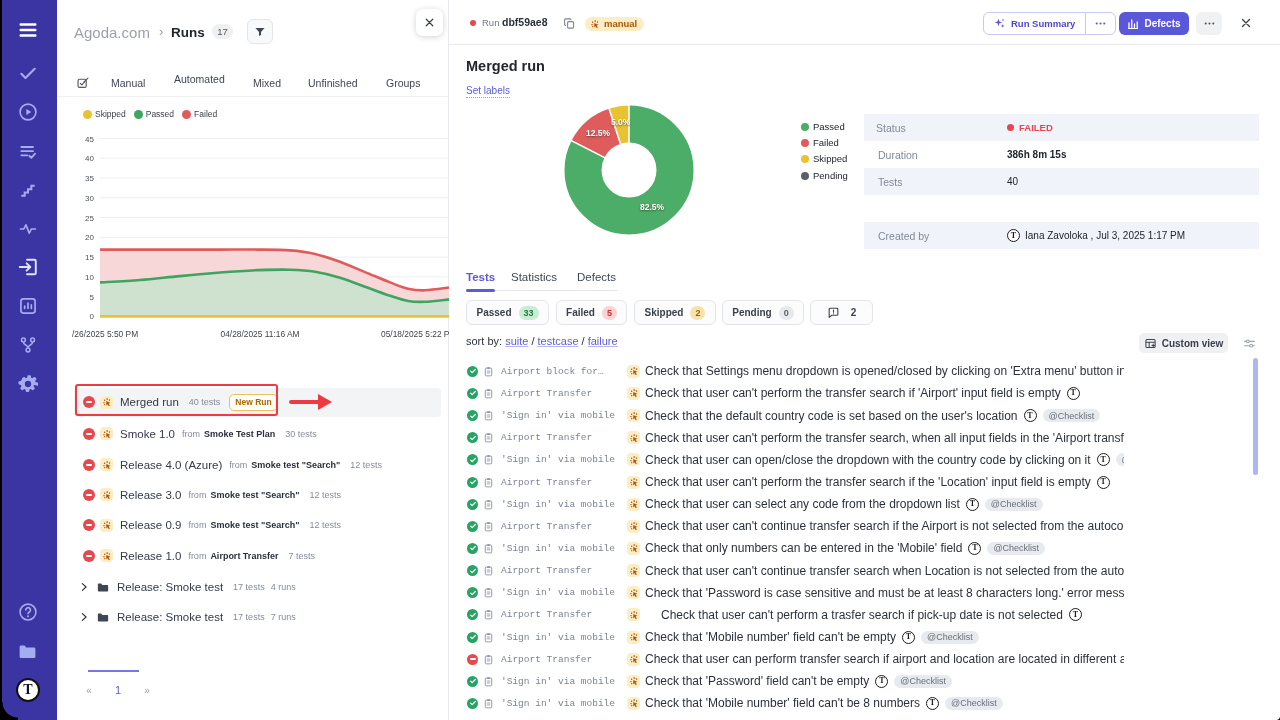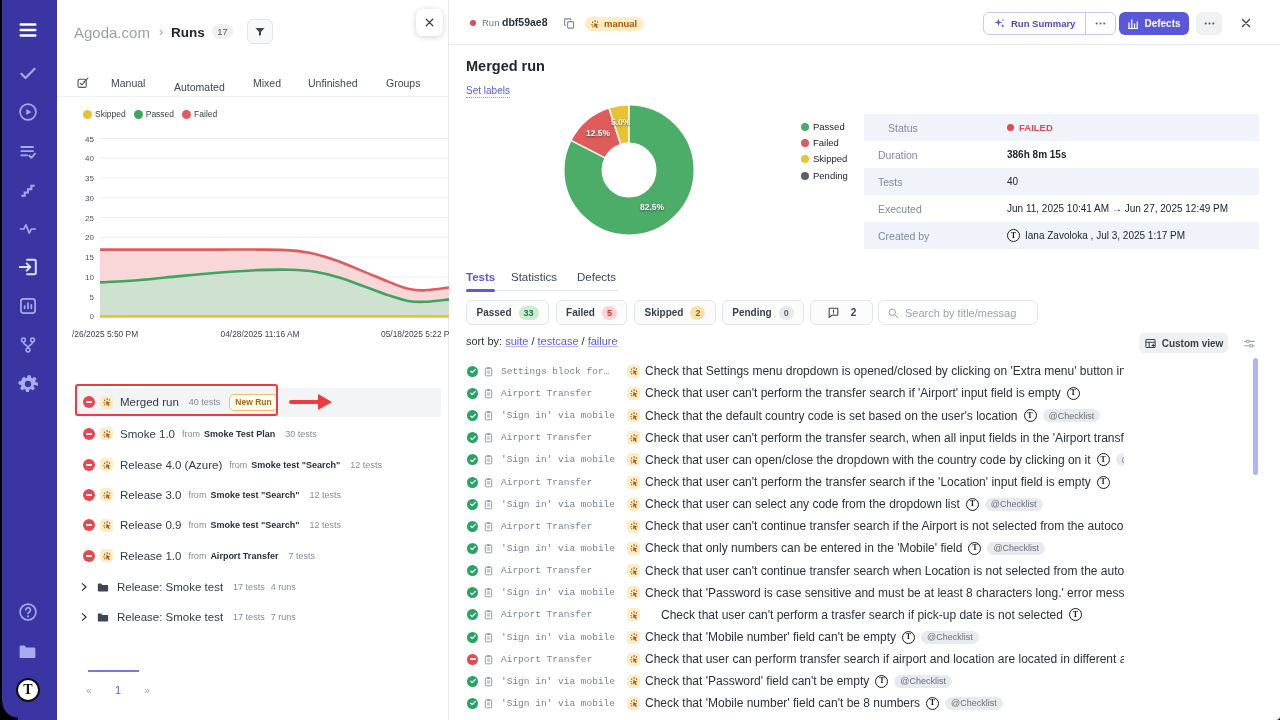--- a/index.html
+++ b/index.html
@@ -79,21 +79,21 @@
       </svg>
     </div>
 
   <span class="abs" style="left:76px;top:76px"><svg width="14" height="14" viewBox="0 0 24 24" fill="none" style="">
         <rect x="3.5" y="5.5" width="14" height="14" rx="2.5" stroke="#525a66" stroke-width="2"></rect>
         <path d="M7.5 12.5l2.6 2.6L15 9.8" stroke="#525a66" stroke-width="2" stroke-linecap="round" stroke-linejoin="round"></path>
         <path d="M14 5.5L18.5 1M18.5 1h-4M18.5 1v4" stroke="#525a66" stroke-width="1.8" stroke-linecap="round" stroke-linejoin="round" opacity="0"></path>
         <path d="M20.5 3.5l-6.8 6.8" stroke="#525a66" stroke-width="1.9" stroke-linecap="round"></path>
       </svg></span>
   <span class="abs" style="left:111px;top:77px;font-size:10.5px;color:#3f4754">Manual</span>
-  <span class="abs" style="left:174px;top:81px;font-size:10.5px;color:#3f4754">Automated</span>
+  <span class="abs" style="left:174px;top:73px;font-size:10.5px;color:#3f4754">Automated</span>
   <span class="abs" style="left:253px;top:77px;font-size:10.5px;color:#3f4754">Mixed</span>
   <span class="abs" style="left:308px;top:77px;font-size:10.5px;color:#3f4754">Unfinished</span>
   <span class="abs" style="left:386px;top:77px;font-size:10.5px;color:#3f4754">Groups</span>
   <div class="abs" style="left:57px;top:96px;width:391px;height:1px;background:#eef0f2"></div>
 
   <div class="abs" style="left:83px;top:109px;display:flex;align-items:center;font-size:8.5px;color:#3a3f45">
     <span style="width:9px;height:9px;border-radius:50%;background:#e8c231;margin-right:3px"></span>Skipped
     <span style="width:9px;height:9px;border-radius:50%;background:#3fa45f;margin:0 3px 0 8px"></span>Passed
     <span style="width:9px;height:9px;border-radius:50%;background:#e05c5c;margin:0 3px 0 8px"></span>Failed
   </div>
@@ -377,44 +377,38 @@
     </div>
     <div style="position:absolute;left:801px;top:153px;display:flex;align-items:center">
       <span style="width:8px;height:8px;border-radius:50%;background:#e8c231;margin-right:4px"></span>
       <span style="font-size:9.5px;color:#21262e">Skipped</span>
     </div>
     <div style="position:absolute;left:801px;top:170px;display:flex;align-items:center">
       <span style="width:8px;height:8px;border-radius:50%;background:#5a6069;margin-right:4px"></span>
       <span style="font-size:9.5px;color:#21262e">Pending</span>
     </div>
   <div style="position:absolute;left:864px;top:114px;width:395px;height:27px;background:#f0f3fa;display:flex;align-items:center;white-space:nowrap">
-      <span style="width:143px;padding-left:24px;font-size:10.5px;color:#818a99;box-sizing:border-box;flex:none">Status</span>
+      <span style="width:143px;padding-left:12px;font-size:10.5px;color:#818a99;box-sizing:border-box;flex:none">Status</span>
       <span style="display:inline-flex;align-items:center">
         <span style="display:inline-flex;align-items:center">
           <span style="width:7px;height:7px;border-radius:50%;background:#e5484d;margin-right:5px"></span>
           <span style="font-weight:700;color:#e5484d;font-size:9.5px">FAILED</span>
         </span>
       </span>
     </div>
     <div style="position:absolute;left:864px;top:141px;width:395px;height:27px;display:flex;align-items:center;white-space:nowrap">
       <span style="width:143px;padding-left:14px;font-size:10.5px;color:#818a99;box-sizing:border-box;flex:none">Duration</span>
       <span style="display:inline-flex;align-items:center">
         <span style="font-weight:700;color:#21262e;font-size:10px">386h 8m 15s</span>
       </span>
     </div>
     <div style="position:absolute;left:864px;top:168px;width:395px;height:27px;background:#f0f3fa;display:flex;align-items:center;white-space:nowrap">
       <span style="width:143px;padding-left:14px;font-size:10.5px;color:#818a99;box-sizing:border-box;flex:none">Tests</span>
       <span style="display:inline-flex;align-items:center">
         <span style="color:#21262e;font-size:10px">40</span>
-      </span>
-    </div>
-    <div style="position:absolute;left:864px;top:195px;width:395px;height:27px;display:flex;align-items:center;white-space:nowrap">
-      <span style="width:143px;padding-left:14px;font-size:10.5px;color:#818a99;box-sizing:border-box;flex:none">Executed</span>
-      <span style="display:inline-flex;align-items:center">
-        <span style="color:#21262e;font-size:10px">Jun 11, 2025 10:41 AM → Jun 27, 2025 12:49 PM</span>
       </span>
     </div>
     <div style="position:absolute;left:864px;top:222px;width:395px;height:27px;background:#f0f3fa;display:flex;align-items:center;white-space:nowrap">
       <span style="width:143px;padding-left:14px;font-size:10.5px;color:#818a99;box-sizing:border-box;flex:none">Created by</span>
       <span style="display:inline-flex;align-items:center">
         <span style="display:inline-flex;width:13px;height:13px;border-radius:50%;background:#fff;border:1.4px solid #1c1c1c;align-items:center;justify-content:center;flex:none;box-sizing:border-box">
           <span style="font-family:'Liberation Serif',serif;font-weight:700;font-size:8px;color:#1c1c1c;line-height:1">T</span>
         </span>
         <span style="margin-left:5px;color:#21262e;font-size:10px">Iana Zavoloka , Jul 3, 2025 1:17 PM</span>
       </span>
@@ -441,27 +435,20 @@
     <div style="position:absolute;left:722px;top:300px;width:82px;height:25px;border:1px solid #e2e5e9;border-radius:6px;background:#fcfcfd;display:flex;align-items:center;justify-content:center;box-sizing:border-box">
       <span style="font-size:10px;font-weight:700;color:#3a414b">Pending</span>
       <span style="margin-left:7px;display:inline-flex;height:14px;min-width:8px;padding:0 5px;border-radius:7px;background:#e7e9ed;align-items:center;justify-content:center;font-size:9px;font-weight:700;color:#60646c">0</span>
     </div>
     <div style="position:absolute;left:810px;top:300px;width:63px;height:25px;border:1px solid #e2e5e9;border-radius:6px;background:#fcfcfd;display:flex;align-items:center;justify-content:center;box-sizing:border-box">
       <svg width="13" height="13" viewBox="0 0 24 24" fill="none" style="">
         <path d="M4 5.5A1.5 1.5 0 015.5 4h13A1.5 1.5 0 0120 5.5v10a1.5 1.5 0 01-1.5 1.5H9l-5 4z" stroke="#3c434c" stroke-width="2" stroke-linejoin="round"></path>
         <path d="M12 7.5v4M12 14.2v.3" stroke="#3c434c" stroke-width="2" stroke-linecap="round"></path>
       </svg>
       <span style="margin-left:11px;font-size:10px;font-weight:700;color:#3a414b">2</span>
-    </div>
-    <div style="position:absolute;left:878px;top:300px;width:160px;height:25px;border:1px solid #e2e5e9;border-radius:7px;background:#fff;display:flex;align-items:center;padding:0 8px;box-sizing:border-box">
-      <svg width="12" height="12" viewBox="0 0 24 24" fill="none" style="">
-        <circle cx="10.5" cy="10.5" r="6.5" stroke="#98a1ac" stroke-width="2"></circle>
-        <path d="M15.5 15.5L21 21" stroke="#98a1ac" stroke-width="2" stroke-linecap="round"></path>
-      </svg>
-      <span style="margin-left:6px;font-size:11px;color:#9aa2ae;overflow:hidden;white-space:nowrap">Search by title/messag﻿</span>
     </div>
 
   <div class="abs" style="left:466px;top:335px;font-size:11px;color:#2b313b">sort by:
     <span style="color:#5b5bd6;text-decoration:underline;text-decoration-color:#b9b6ef">suite</span> /
     <span style="color:#5b5bd6;text-decoration:underline;text-decoration-color:#b9b6ef">testcase</span> /
     <span style="color:#5b5bd6;text-decoration:underline;text-decoration-color:#b9b6ef">failure</span>
   </div>
   <div class="abs" style="left:1139px;top:333px;width:89px;height:20px;background:#eff0f3;border-radius:5px;display:flex;align-items:center;justify-content:center">
       <svg width="13" height="13" viewBox="0 0 24 24" fill="none" style="">
         <rect x="3.5" y="4.5" width="17" height="15" rx="2" stroke="#3c434c" stroke-width="1.9"></rect>
@@ -482,21 +469,21 @@
           <path d="M5 12.5l4.5 4.5L19 7.5" stroke="#fff" stroke-width="3.6" stroke-linecap="round" stroke-linejoin="round"></path>
         </svg>
       </span>
       <span style="margin-left:5px;display:inline-flex;flex:none">
         <svg width="11" height="11" viewBox="0 0 24 24" fill="none" style="">
           <rect x="5" y="4.5" width="14" height="17" rx="2" stroke="#8b93a0" stroke-width="2"></rect>
           <rect x="9" y="2.5" width="6" height="4" rx="1" fill="#8b93a0"></rect>
           <path d="M9 11h6M9 15h6" stroke="#8b93a0" stroke-width="1.8" stroke-linecap="round"></path>
         </svg>
       </span>
-      <span style="margin-left:7px;width:126px;flex:none;font-family:'Liberation Mono',monospace;font-size:9.5px;color:#7b8494;overflow:hidden">Settings block for…</span>
+      <span style="margin-left:7px;width:126px;flex:none;font-family:'Liberation Mono',monospace;font-size:9.5px;color:#7b8494;overflow:hidden">Airport block for…</span>
       <span style="flex:none"><span style="display:inline-flex;width:13px;height:13px;border-radius:4px;background:#fbeec6;align-items:center;justify-content:center;flex:none">
           <svg width="10" height="10" viewBox="0 0 24 24" fill="none" style="">
             <g fill="#b4540a">
               <rect x="10.6" y="3.2" width="3.6" height="3.6" rx="1.2"></rect>
               <rect x="4.8" y="6.2" width="3.2" height="3.2" rx="1.1"></rect>
               <rect x="16.4" y="5.6" width="3.2" height="3.2" rx="1.1"></rect>
               <rect x="3.2" y="12" width="3.2" height="3.2" rx="1.1"></rect>
               <rect x="5" y="17" width="3" height="3" rx="1.1"></rect>
               <path d="M10.2 9.6l10 4.4-4.4 1.7 3 4.9-2.5 1.5-3-5-3.1 3z"></path>
             </g>

